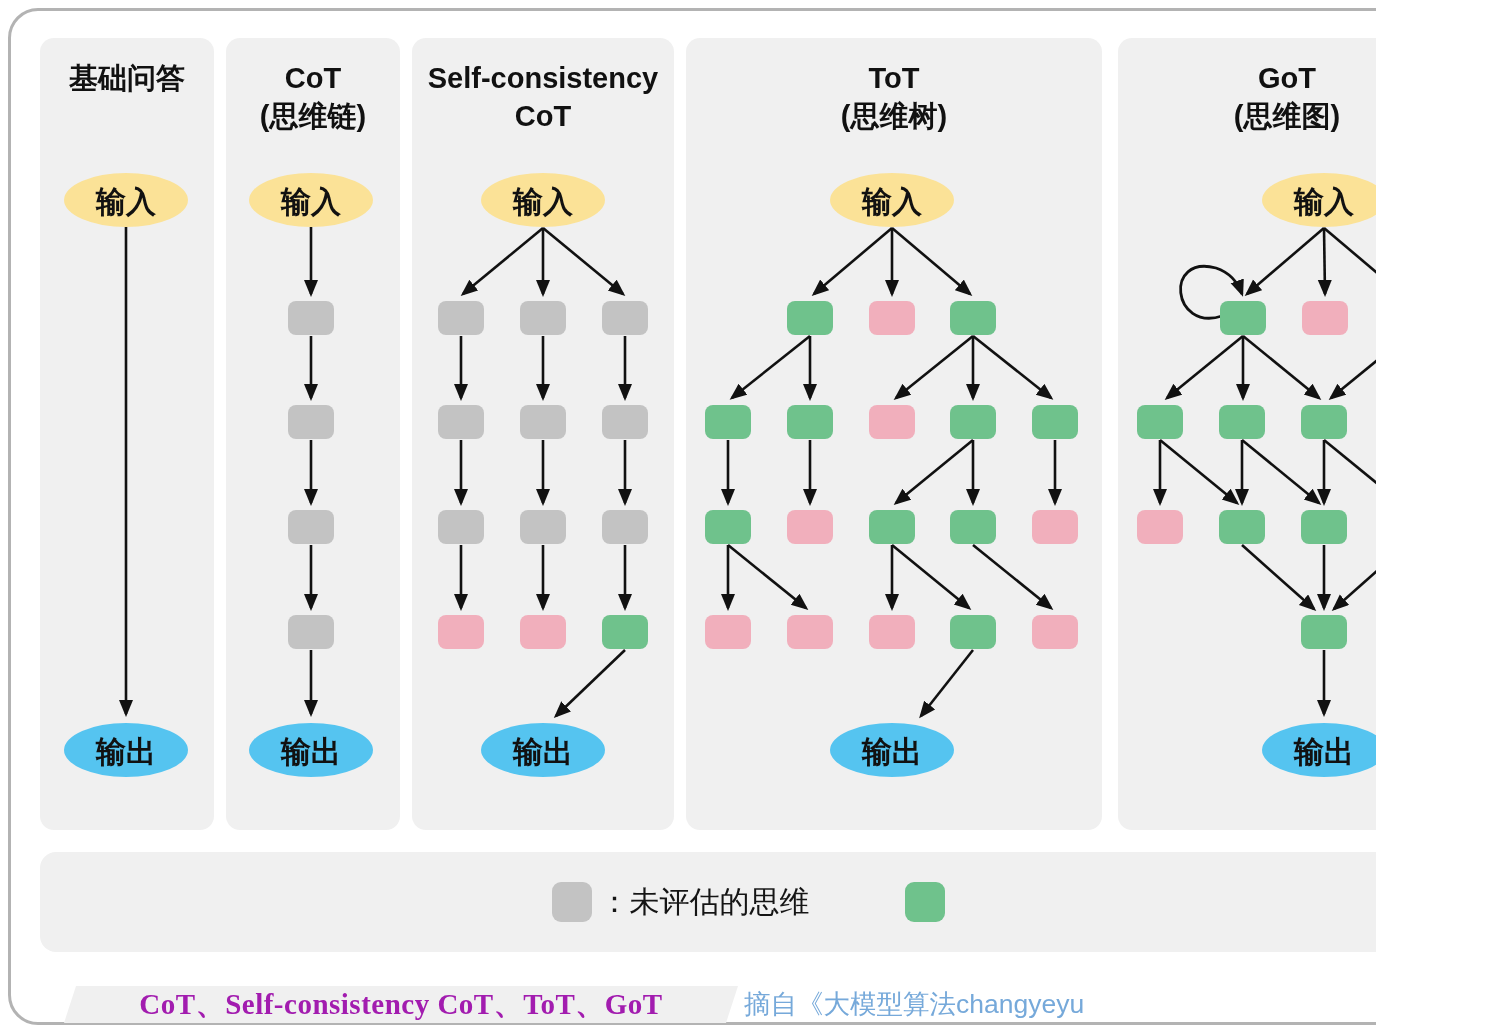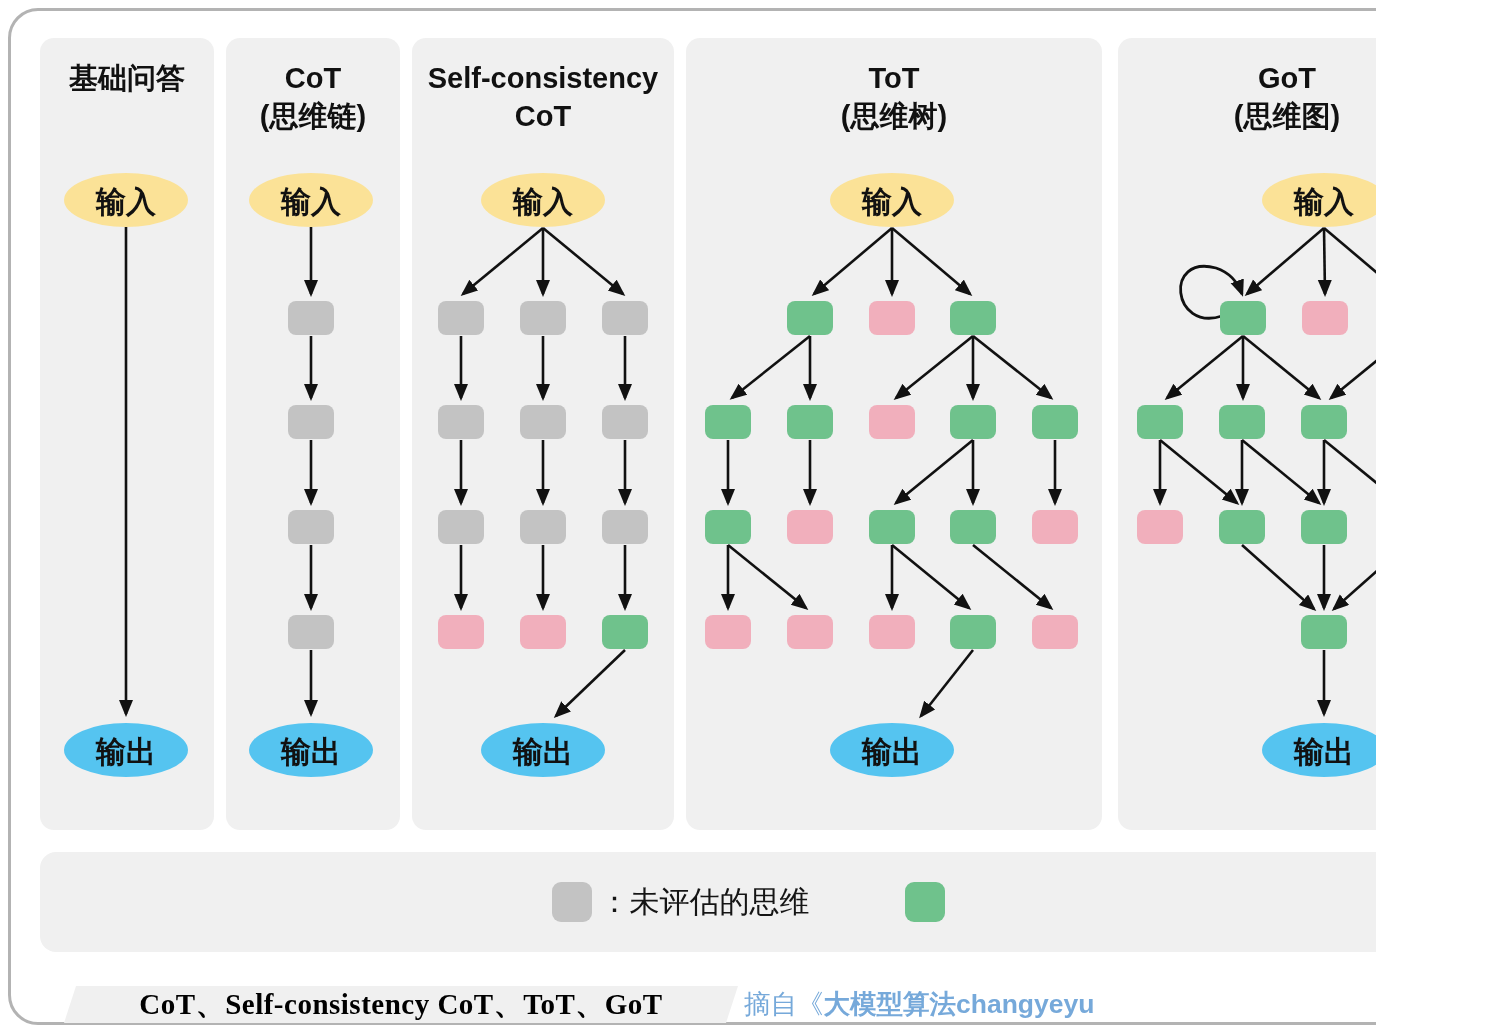--- a/index.html
+++ b/index.html
@@ -23,27 +23,27 @@
   .swatch{width:40px;height:40px;border-radius:9px;flex:0 0 auto;}
   .legend-label{font-size:30px;color:#151515;white-space:nowrap;}
   #footer-band{
     position:absolute;left:70px;top:986px;width:662px;height:37px;
     background:#f0f0f0;transform:skewX(-18deg);
   }
   #footer-left{
     position:absolute;left:70px;top:986px;width:662px;height:37px;
     display:flex;align-items:center;justify-content:center;
     font-family:"Liberation Serif","DejaVu Serif",serif;font-weight:700;font-size:29px;
-    color:#000000;letter-spacing:0.5px;white-space:nowrap;
+    color:#a21caf;letter-spacing:0.5px;white-space:nowrap;
   }
   #footer-right{
     position:absolute;left:744px;top:984px;height:40px;
     display:flex;align-items:center;font-size:26.5px;color:#76a9da;white-space:nowrap;
   }
-  .fr-bold{font-weight:700;text-align:center;}
+  .fr-bold{font-weight:400;text-align:center;}
 </style>
 </head>
 <body>
 
 <div id="canvas">
   <div class="outer-border"></div>
 
   <svg id="graph" viewBox="0 0 1490 1033">
     <defs>
       <marker id="ah" markerUnits="userSpaceOnUse" markerWidth="18" markerHeight="15" refX="14" refY="7" orient="auto">

